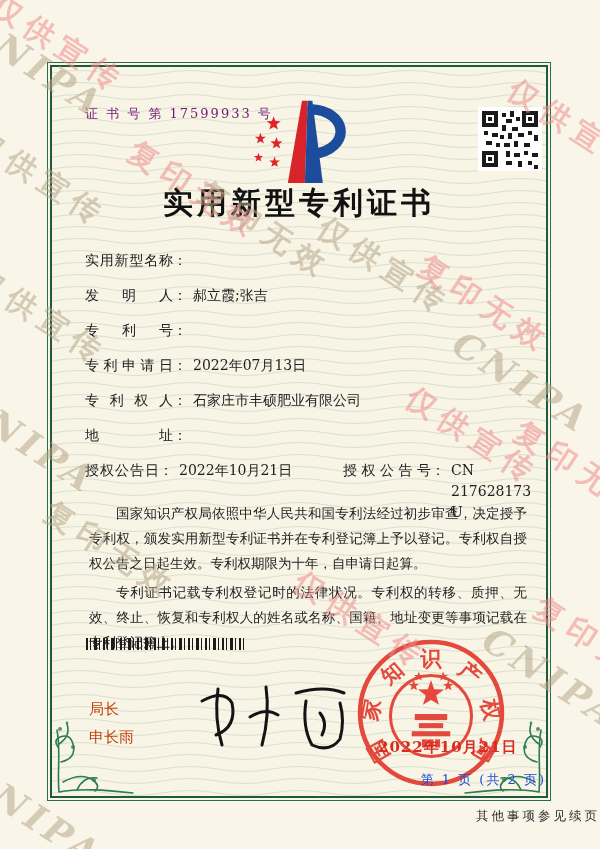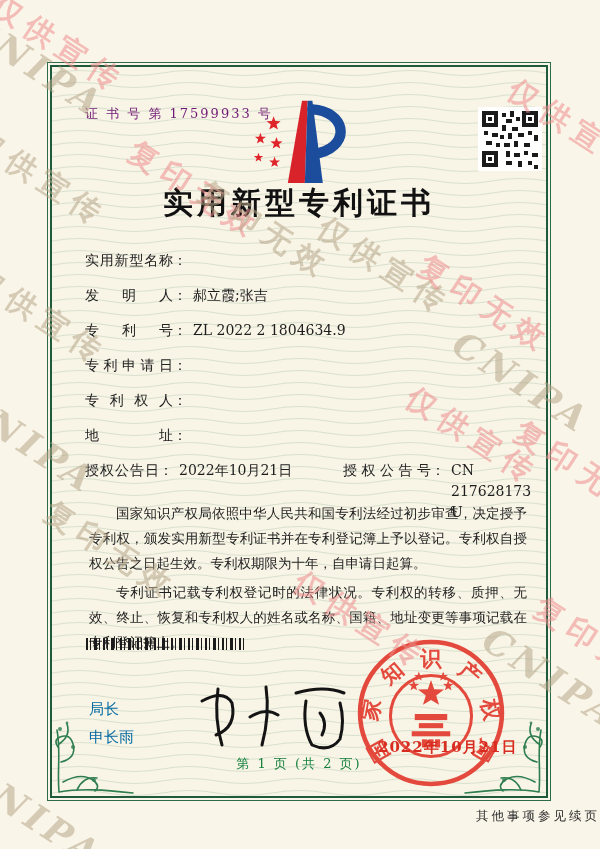--- a/index.html
+++ b/index.html
@@ -47,25 +47,25 @@
   .paras{position:absolute;left:33px;top:430px;width:446px;font-size:13.5px;line-height:25px;color:#1e1e1e;text-align:justify}
   .paras p{margin:4px;text-indent:2em}
   
   .barcode{
     position:absolute;left:34px;top:571px;width:158px;height:12px;
     background:repeating-linear-gradient(90deg,
       #1b1b1b 0 2px,transparent 2px 4px,#1b1b1b 4px 5px,transparent 5px 8px,
       #1b1b1b 8px 11px,transparent 11px 13px,#1b1b1b 13px 14px,transparent 14px 17px);
   }
   
-  .officer{position:absolute;left:37px;top:628px;font-size:15px;line-height:28px;color:#0369a1}
+  .officer{position:absolute;left:37px;top:628px;font-size:15px;line-height:28px;color:#c2410c}
   .signature{position:absolute;left:132px;top:608px;width:175px;height:85px}
   .seal{position:absolute;left:303px;top:570px;width:152px;height:152px;opacity:.92}
   .sealdate{position:absolute;left:326px;top:671px;font-size:15px;font-weight:bold;letter-spacing:1px;color:#d82c20}
-  .pageinfo{position:absolute;left:0;top:688px;width:100%;text-align:center;font-size:13px;letter-spacing:2px;color:#15803d}
+  .pageinfo{position:absolute;left:0;top:704px;width:100%;text-align:right;font-size:13px;letter-spacing:2px;color:#1d4ed8}
   
   .corner{position:absolute;width:95px;height:95px;z-index:1}
   .corner.bl{left:1px;bottom:1px}
   .corner.br{right:1px;bottom:1px;transform:scaleX(-1)}
   
   .contnote{position:absolute;left:0;top:808px;width:100%;text-align:right;font-size:12.5px;letter-spacing:3px;color:#2c2c2c;z-index:2}
 </style>
 </head>
 <body>
 
@@ -203,29 +203,30 @@
           <span class="fcolon">：</span>
       </div>
       <div class="frow">
         <span class="flabel">发明人</span>
           <span class="fcolon">：</span>
         <span class="fvalue">郝立霞;张吉</span>
       </div>
       <div class="frow">
         <span class="flabel">专利号</span>
           <span class="fcolon">：</span>
-        <span class="fvalue">ZL 2022 2 1804634.9</span>
       </div>
       <div class="frow">
         <span class="flabel">专利申请日</span>
           <span class="fcolon">：</span>
+        <span class="fvalue">2022年07月13日</span>
       </div>
       <div class="frow">
         <span class="flabel">专利权人</span>
           <span class="fcolon">：</span>
+        <span class="fvalue">石家庄市丰硕肥业有限公司</span>
       </div>
       <div class="frow">
         <span class="flabel">地址</span>
           <span class="fcolon">：</span>
       </div>
       <div class="frow twocol">
         <span class="pair first">
           <span class="flabel">授权公告日</span>
             <span class="fcolon">：</span>
           <span class="fvalue">2022年10月21日</span>

